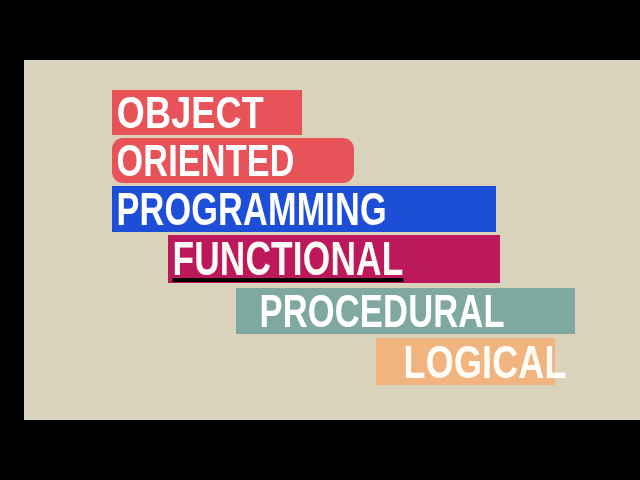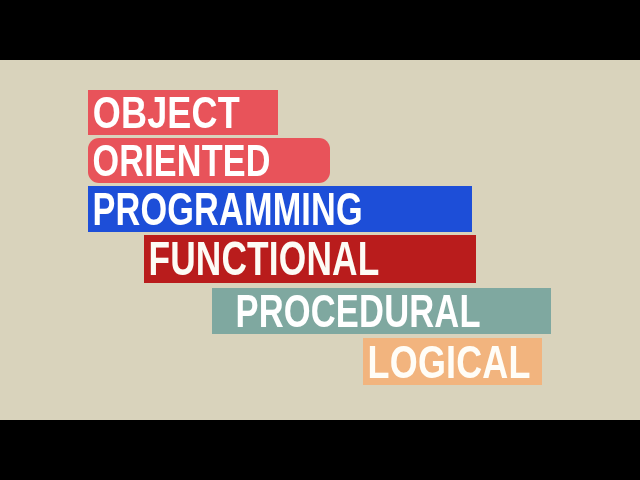--- a/index.html
+++ b/index.html
@@ -11,20 +11,21 @@
     width: 640px;
     height: 480px;
     overflow: hidden;
     font-family: "Liberation Sans", sans-serif;
   }
   #stage {
     position: relative;
     width: 528px;
     height: 480px;
     background: #000000;
+    margin-left: 24px;
   }
   .letterbox {
     position: absolute;
     left: 0;
     width: 640px;
     background: #000000;
     z-index: 5;
   }
   #letterbox-top  { top: 0;    height: 60px; }
   #letterbox-bot  { top: 420px; height: 60px; }
@@ -55,21 +56,21 @@
     transform-origin: left center;
     color: #FFFFFF;
   }
 
   
   #row-object      { left: 88px;  top: 30px;  width: 190px; height: 45px;  background: #E8535A; }
   #row-oriented    { left: 88px;  top: 78px;  width: 242px; height: 45px;  background: #E8535A; }
   #row-programming { left: 88px;  top: 126px; width: 384px; height: 46px;  background: #E8535A; }
   #row-functional  { left: 144px; top: 175px; width: 332px; height: 48px;  background: #3A2E26; }
   #row-procedural  { left: 212px; top: 228px; width: 339px; height: 46px;  background: #7FA8A0; }
-  #row-logical     { left: 363px; top: 278px; width: 179px; height: 47px;  background: #F2B47E; }
+  #row-logical     { left: 352px; top: 278px; width: 179px; height: 47px;  background: #F2B47E; padding-left: 23px; }
 
   .word-row .word-text {
     font-size: 44px;
     transform: scaleX(0.78);
     padding-left: 6px;
   }
   #row-object .word-text      { font-size: 45px; transform: scaleX(0.80); }
   #row-oriented .word-text    { font-size: 45px; transform: scaleX(0.76); }
   #row-programming .word-text { font-size: 46px; transform: scaleX(0.745); }
   #row-functional .word-text  { font-size: 48px; transform: scaleX(0.735); color: #FDFBF5; }
@@ -90,21 +91,21 @@
     </div>
 
     <div id="row-oriented" class="word-row" style="background: rgb(232, 83, 90); border-radius: 11px;">
       <span class="word-text" style="color: rgb(255, 255, 255);">ORIENTED</span>
     </div>
 
     <div id="row-programming" class="word-row" style="background: #1d4ed8;">
       <span class="word-text" style="color: rgb(255, 255, 255);">PROGRAMMING</span>
     </div>
 
-    <div id="row-functional" class="word-row" style="background: #b91c1c;">
+    <div id="row-functional" class="word-row" style="background: #be185d; text-decoration: underline;">
       <span class="word-text" style="color: rgb(253, 251, 245);">FUNCTIONAL</span>
     </div>
 
     <div id="row-procedural" class="word-row" style="background: rgb(127, 168, 160); padding-left: 19px;">
       <span class="word-text" style="color: rgb(255, 255, 255);">PROCEDURAL</span>
     </div>
 
     <div id="row-logical" class="word-row" style="background: rgb(242, 180, 126);">
       <span class="word-text" style="color: rgb(255, 253, 247);">LOGICAL</span>
     </div>

